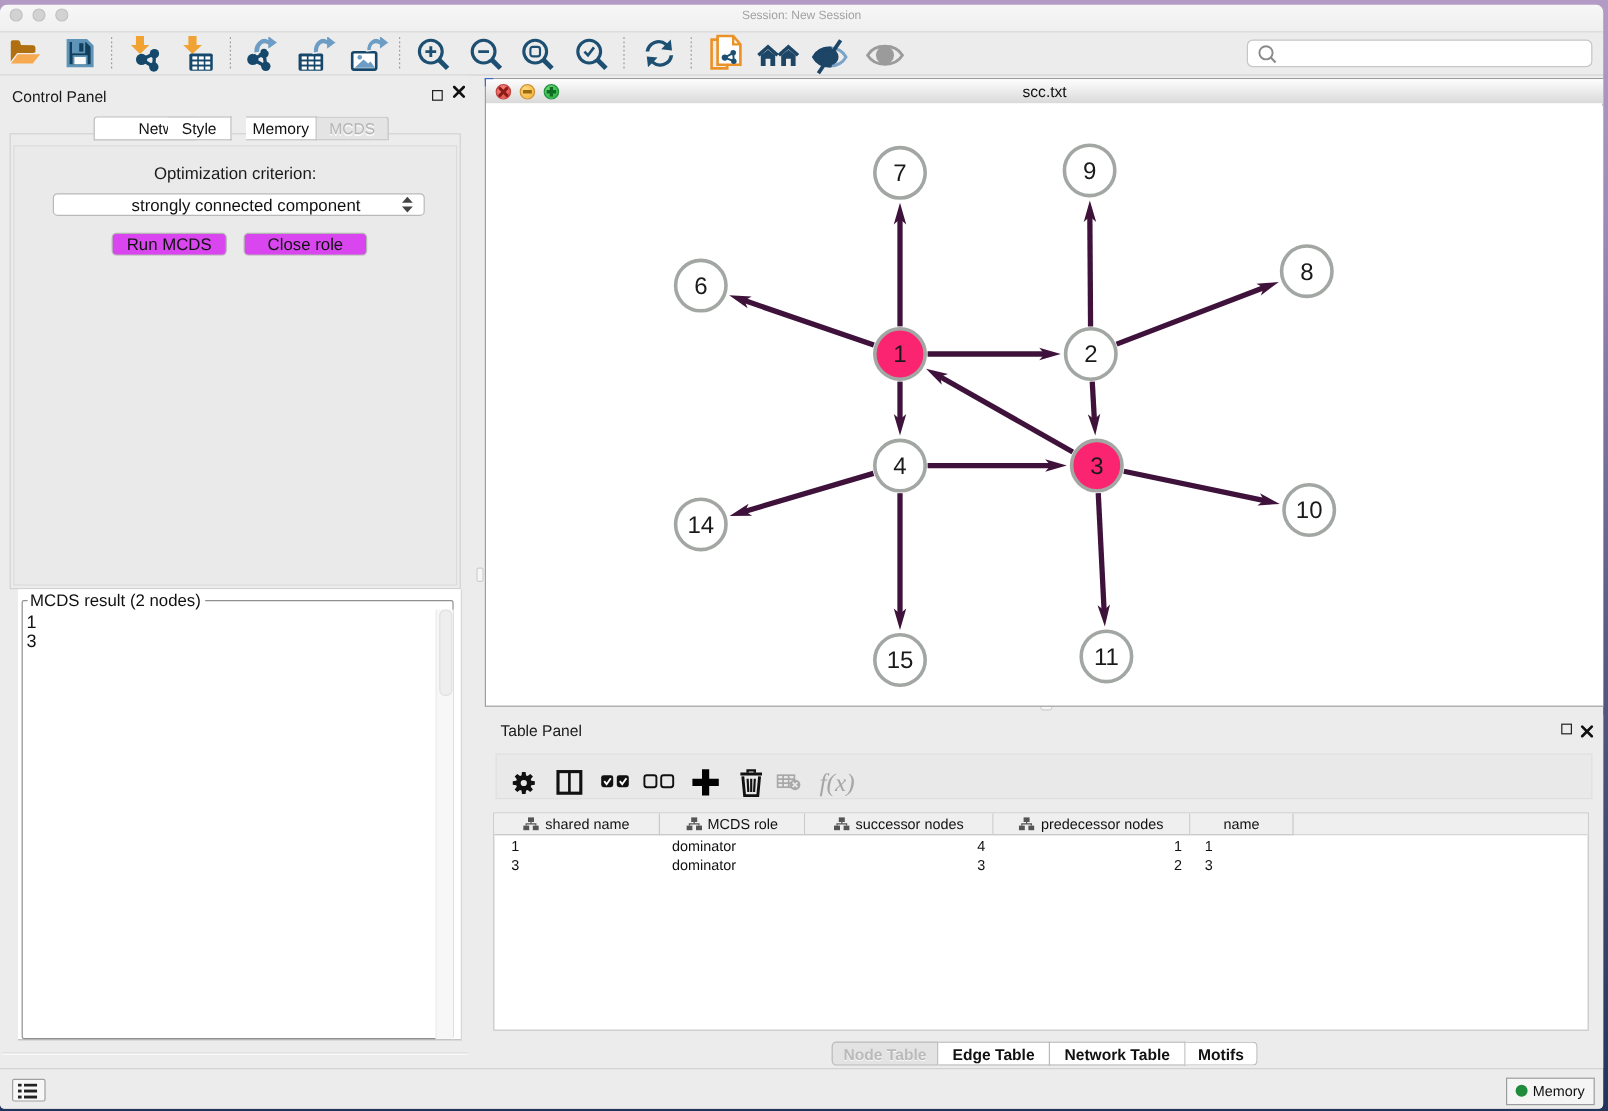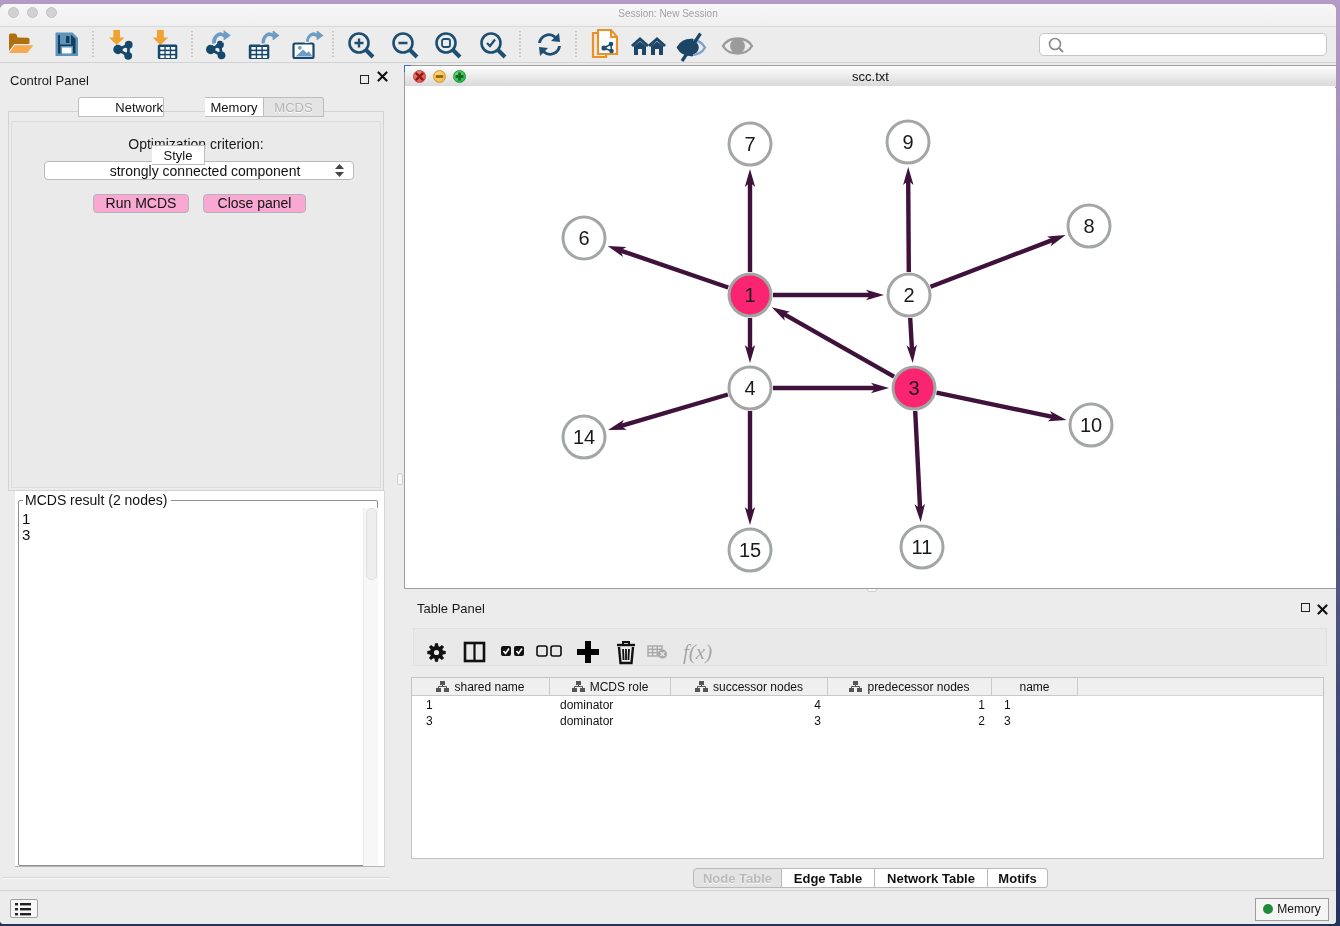--- a/index.html
+++ b/index.html
@@ -19,21 +19,21 @@
 .wsq { position:absolute; width:9px; height:9px; border:1.5px solid #222; }
 .wx { position:absolute; font-size:13px; font-weight:bold; color:#111; }
 .tabs { position:absolute; font-size:13px; }
 .tab { position:absolute; top:0; height:20px; background:#fff; border:1px solid #bdbdbd; border-left:none; text-align:center; color:#111; padding-top:2px; }
 .tab.first { border-left:1px solid #bdbdbd; border-radius:3px 0 0 0; }
 .tab.sel { background:#e4e4e4; color:#b4b4b4; text-shadow:0 1px 0 #fafafa; border-radius:0 3px 0 0; }
 #cp-box { position:absolute; left:8px; top:48px; width:376px; height:380px; border:1px solid #d2d2d2; background:#ececec; }
 #cp-inner { position:absolute; left:2px; top:9px; width:370px; height:367px; border:1px solid #dcdcdc; background:#eaeaea; }
 #opt-label { position:absolute; left:8px; top:73px; width:376px; text-align:center; font-size:14px; color:#1a1a1a; }
 #dropdown { position:absolute; left:44px; top:98px; width:310px; height:19px; background:#fff; border:1px solid #b9b9b9; border-radius:4px; font-size:14px; color:#111; padding:1px 0 0 12px;text-align:center; }
-.btn { position:absolute; top:131px; height:19px; background:#f9a8d4; border:1px solid #b4b4b4; border-radius:4px; font-size:14px; color:#111; text-align:center; padding-top:0px; }
+.btn { position:absolute; top:131px; height:19px; background:#d946ef; border:1px solid #b4b4b4; border-radius:4px; font-size:14px; color:#111; text-align:center; padding-top:0px; }
 
 #fieldset { position:absolute; left:15px; top:428px; width:370px; height:376px; background:#fff; border-right:1px solid #d6d6d6; border-bottom:1px solid #b5b5b5; }
 #fs-rect { position:absolute; left:3px; top:9px; width:360px; height:366px; border:1px solid #8f8f8f; border-radius:2px; }
 #fs-legend { position:absolute; left:8px; top:1px; background:#fff; padding:0 4px 0 2px; font-size:14px; color:#111; }
 #fs-scroll { position:absolute; left:348px; top:17px; width:15px; height:358px; background:#f7f7f7; border-left:1px solid #ebebeb; }
 #fs-thumb { position:absolute; left:2px; top:0; width:11px; height:72px; background:#eeeeee; border:1px solid #e0e0e0; border-radius:5px; }
 .fs-line { position:absolute; left:7px; font-size:15px; color:#111; }
 
 #netwin { position:absolute; left:404px; top:61px; width:933px; height:524px; border:1px solid #9d9d9d; background:#fff; }
 #net-titlebar { position:absolute; left:0; top:0; width:100%; height:22px; background:linear-gradient(#fdfdfd,#d8d8d8); border-bottom:1px solid #a2a2a2; }
@@ -229,24 +229,24 @@
       </div>
     <div id="cp-box">
         <div id="cp-inner"></div>
       </div>
     <div id="opt-label">Optimization criterion:</div>
     <div id="dropdown">strongly connected component<svg width="11" height="14" style="position:absolute;right:8px;top:2px;">
           <polygon points="5.5,0 10,5 1,5" fill="#444"></polygon>
           <polygon points="5.5,13 10,8 1,8" fill="#444"></polygon>
         </svg></div>
     <div class="btn" style="left:93px; width:96px;">Run MCDS</div>
-    <div class="btn" style="left:203px; width:103px;">Close panel</div>
+    <div class="btn" style="left:203px; width:103px;">Close role</div>
     <div class="tabs" style="left:78px; top:34px;">
       <div class="tab first" style="left:0; width:86px;text-align:right;">Network</div>
-      <div class="tab" style="left:74px; width:53px;margin-top:48px;">Style</div>
+      <div class="tab" style="left:62px; width:53px;">Style</div>
       <div class="tab" style="left:127px; width:59px;">Memory</div>
       <div class="tab sel" style="left:186px; width:60px;">MCDS</div>
     </div>
     <div style="position:absolute; left:2px; top:814px; width:388px; height:2px; border-top:1px solid #d9d9d9; border-bottom:1px solid #fafafa;"></div>
     <div id="fieldset">
       <div id="fs-rect"></div>
       <div class="fs-line" style="top:19px;">1</div>
       <div class="fs-line" style="top:35px;">3</div>
       <div id="fs-scroll">
           <div id="fs-thumb"></div>

